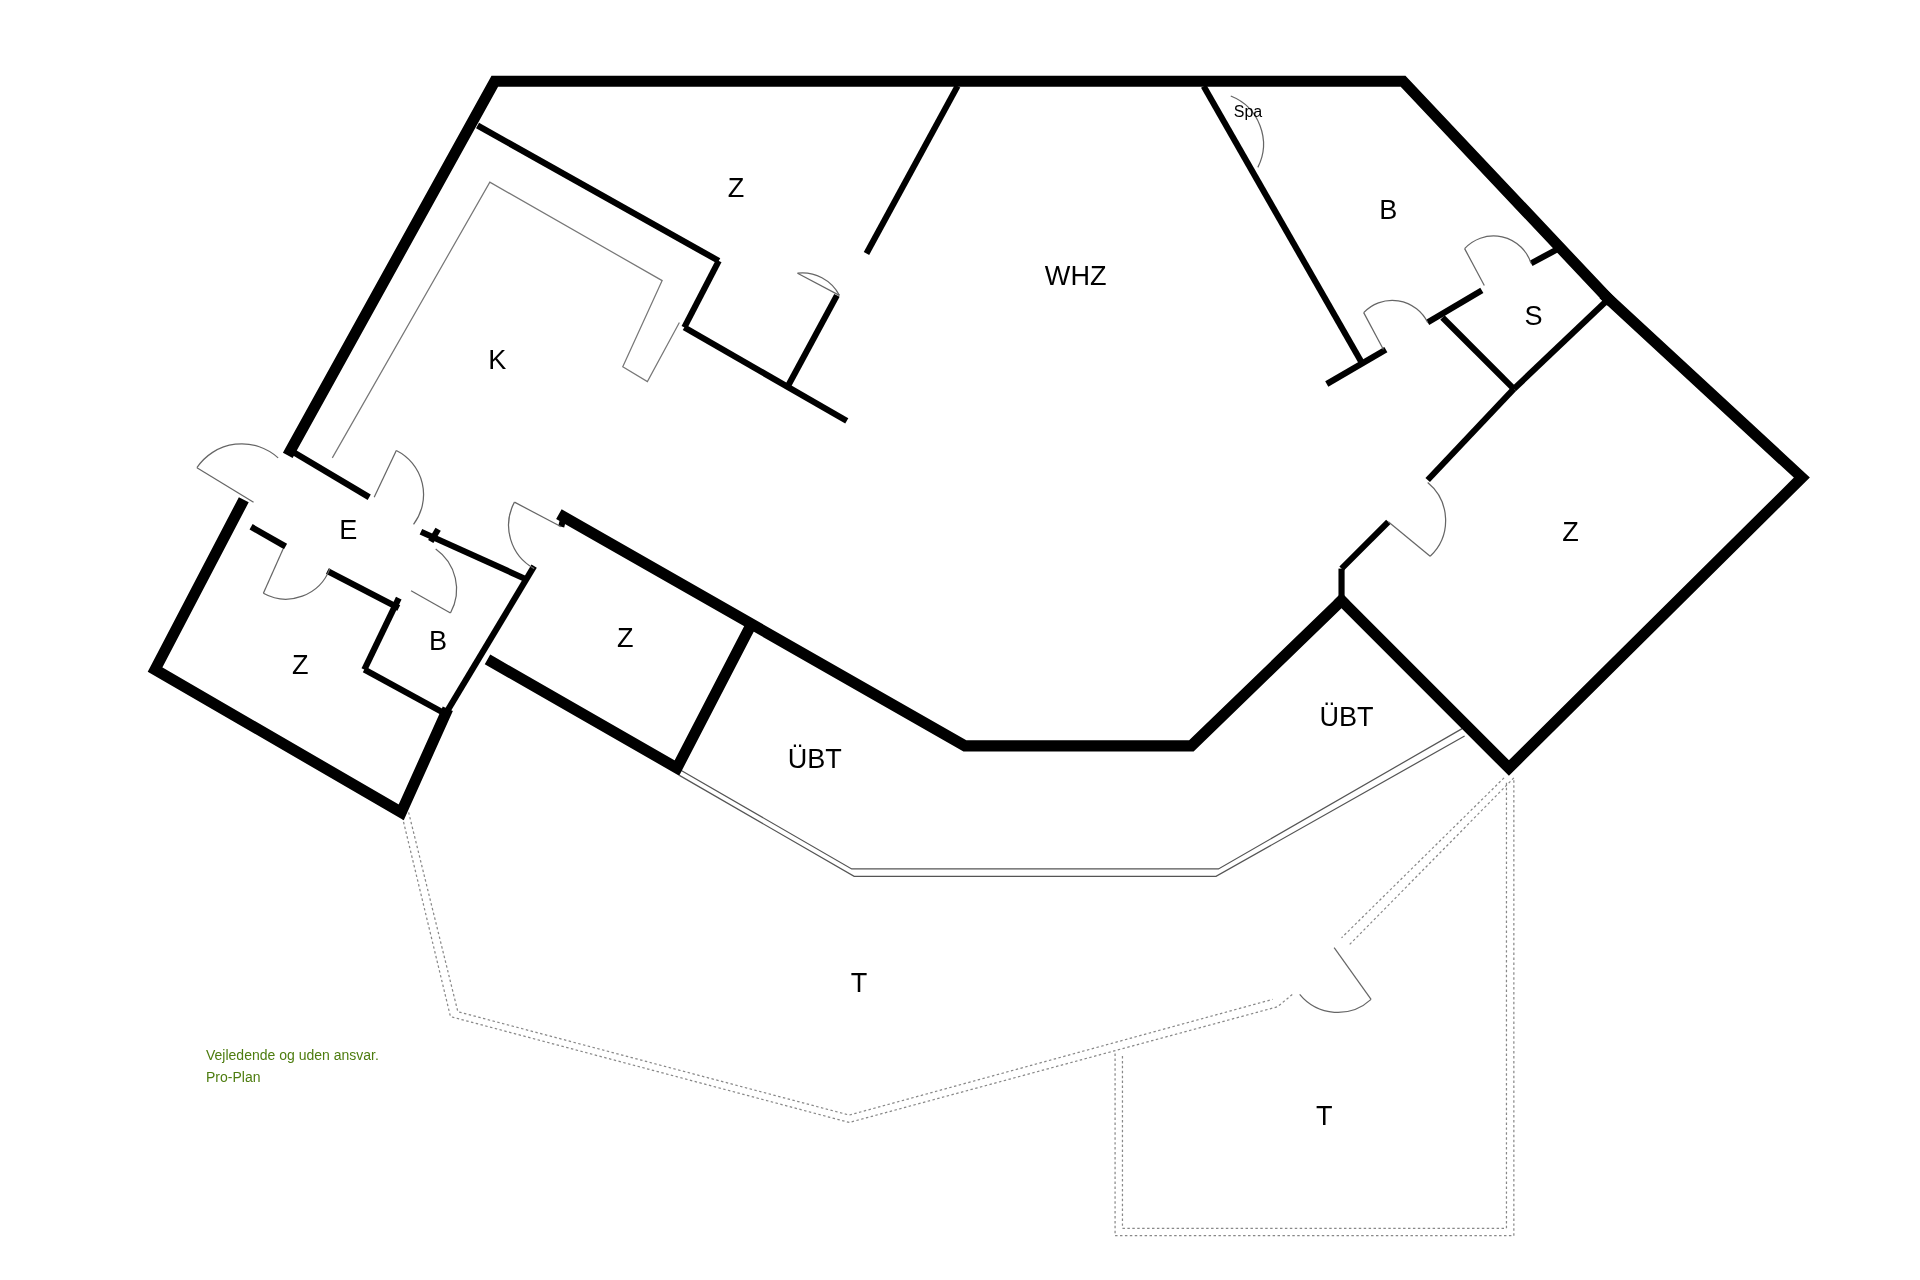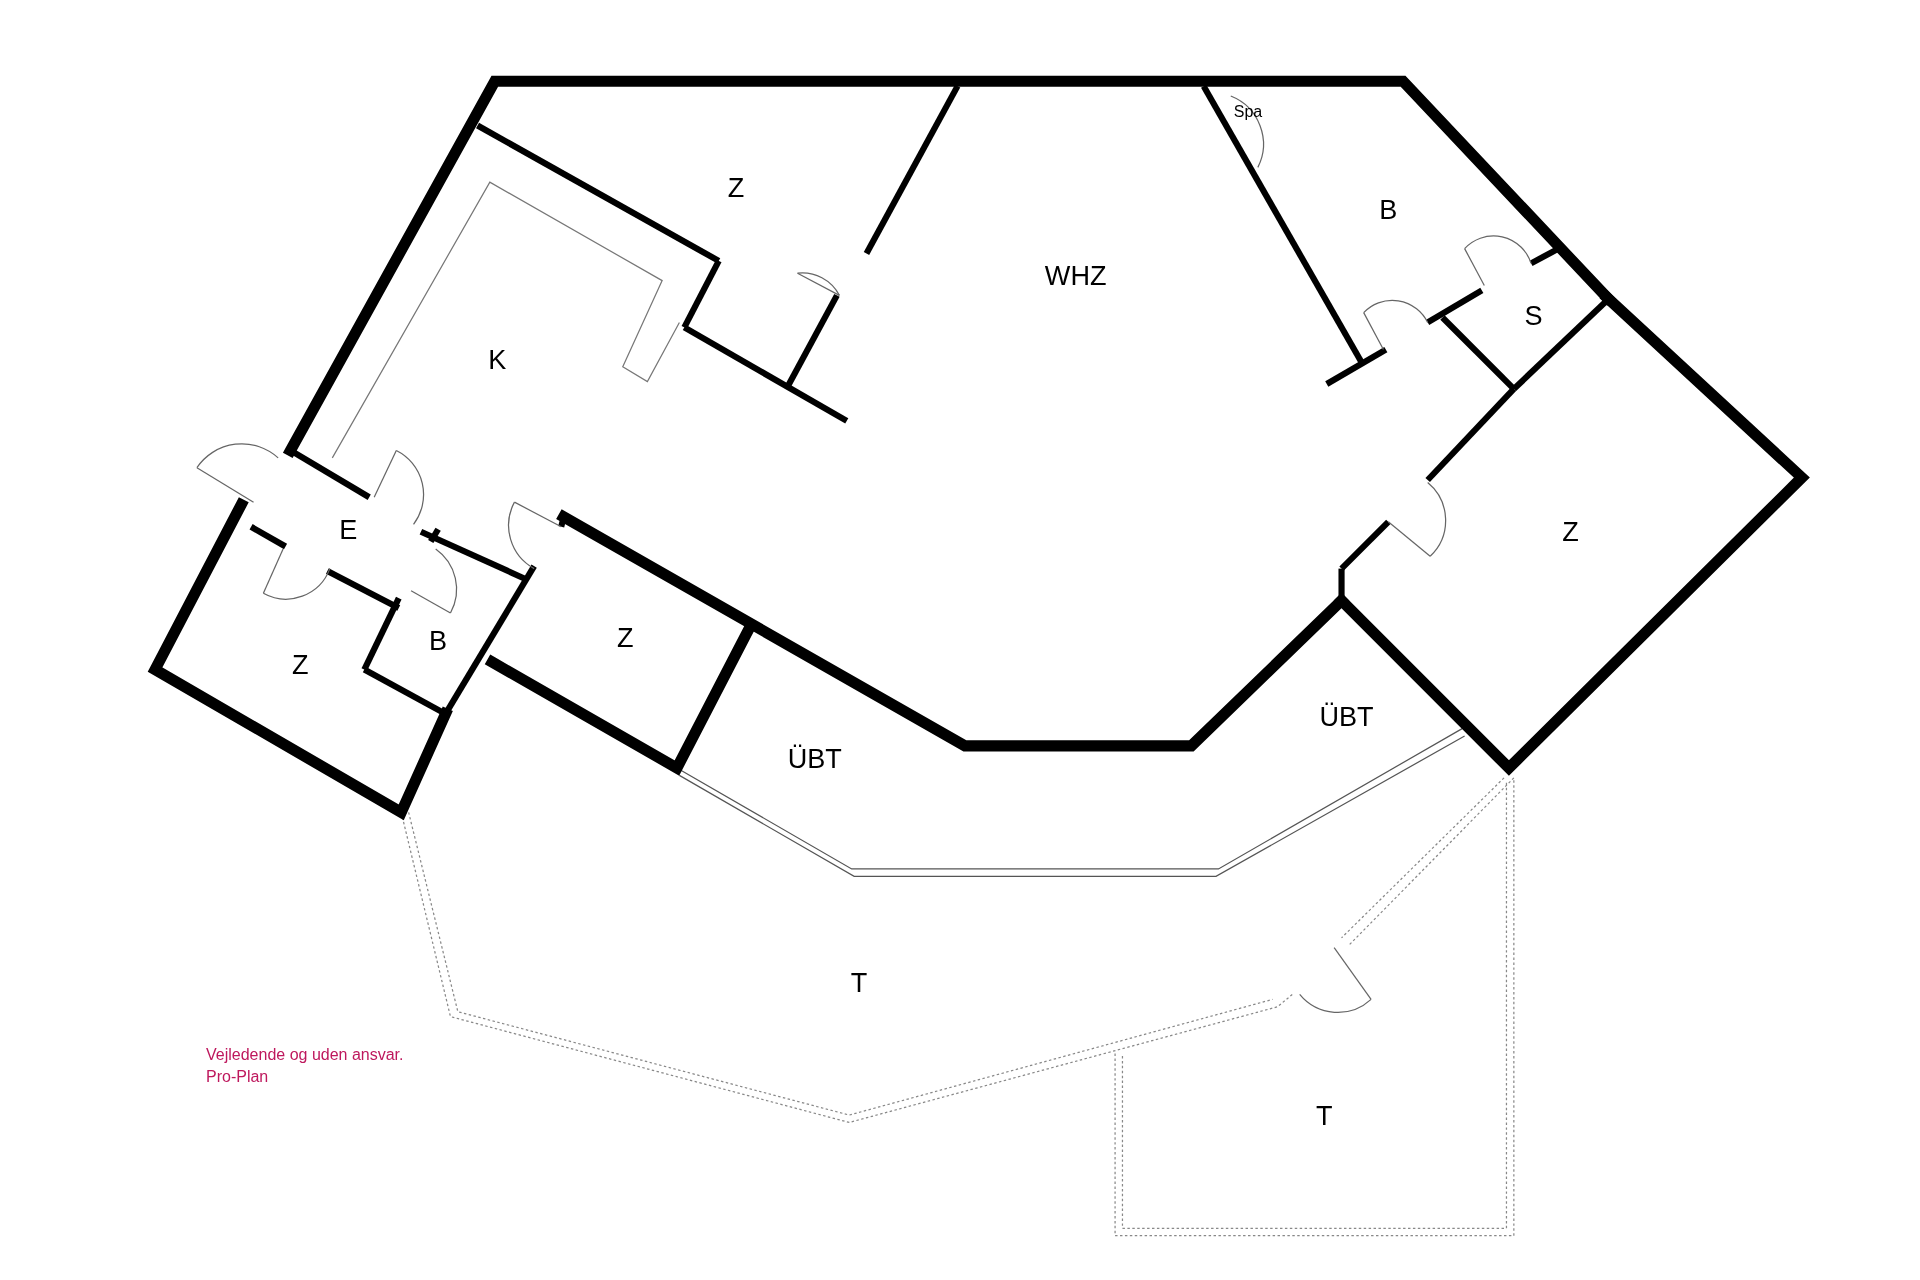--- a/index.html
+++ b/index.html
@@ -7,21 +7,21 @@
   #plan { position: absolute; left: 0; top: 0; width: 1920px; height: 1280px; }
   .wall-outer { fill: none; stroke: #000; stroke-width: 9; stroke-linejoin: miter; stroke-linecap: square; }
   .wall-inner { fill: none; stroke: #000; stroke-width: 5; stroke-linecap: butt; }
   .counter { fill: none; stroke: #777; stroke-width: 1; }
   .door-arc { fill: none; stroke: #666; stroke-width: 1; }
   .door-leaf { fill: #fff; stroke: #666; stroke-width: 1; }
   .glass { fill: none; stroke: #555; stroke-width: 1; }
   .terrace { fill: none; stroke: #888; stroke-width: 1; stroke-dasharray: 2 2; }
   .room-label { font-family: "Liberation Sans", sans-serif; font-size: 22px; fill: #000; text-anchor: middle; dominant-baseline: middle; }
   .room-label-small { font-family: "Liberation Sans", sans-serif; font-size: 13px; fill: #000; text-anchor: middle; dominant-baseline: middle; }
-  .note { position: absolute; left: 206px; top: 1044px; font-family: "Liberation Sans", sans-serif; font-size: 16px; line-height: 22px; color: #be185d; }
+  .note { position: absolute; left: 206px; top: 1044px; font-family: "Liberation Sans", sans-serif; font-size: 14px; line-height: 22px; color: #4d7c0f; }
 </style>
 </head>
 <body>
 
 <svg id="plan" viewBox="0 0 1560 1040" preserveAspectRatio="none" xmlns="http://www.w3.org/2000/svg">
 
   <g>
     <polyline class="terrace" points="326,660 366,826 690,912 1038,818 1050,808"></polyline>
     <polyline class="terrace" points="332,660 372,822 690,906 1034,812"></polyline>
     <polyline class="terrace" points="1222,632 1090,762"></polyline>

